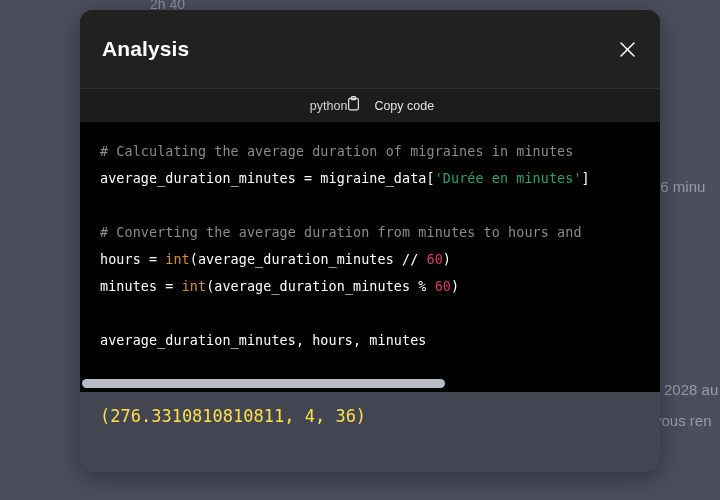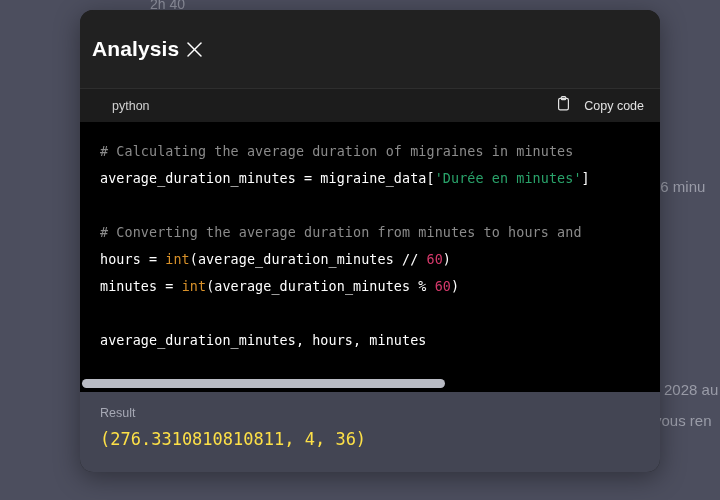--- a/index.html
+++ b/index.html
@@ -47,22 +47,22 @@
     display: flex;
     flex-direction: column;
     background: #202020;
   }
 
   .modal-header {
     height: 78px;
     background: #212121;
     display: flex;
     align-items: center;
-    justify-content: flex-start;
-    padding: 0 18px 0 12px;
+    justify-content: space-between;
+    padding: 0 18px 0 22px;
     box-sizing: border-box;
     flex: 0 0 auto;
   }
   .modal-title {
     color: #ffffff;
     font-size: 21px;
     font-weight: bold;
     letter-spacing: 0.1px;
   }
   .close-btn {
@@ -76,22 +76,22 @@
   }
   .close-btn svg { display: block; }
 
   
   .code-toolbar {
     height: 34px;
     background: #1c1c1c;
     border-top: 1px solid #2e2e2e;
     display: flex;
     align-items: center;
-    justify-content: space-between;
-    padding: 0 16px 0 32px;
+    justify-content: center;
+    padding: 0 16px 0 20px;
     box-sizing: border-box;
     flex: 0 0 auto;
   }
   .code-lang {
     color: #d2d2d2;
     font-size: 12.5px;
   }
   .copy-group {
     display: flex;
     align-items: center;
@@ -221,17 +221,16 @@
 <span class="tok-plain">minutes = </span><span class="tok-builtin">int</span><span class="tok-plain">(average_duration_minutes % </span><span class="tok-number">60</span><span class="tok-plain">)</span>
 
 <span class="tok-plain">average_duration_minutes, hours, minutes</span></pre>
     </div>
     <div class="hscrollbar-track">
       <div class="hscrollbar-thumb"></div>
     </div>
   </div>
 
   <div class="result-panel">
-    <div class="result-label">Result</div>
     <div class="result-value">(276.3310810810811, 4, 36)</div>
   </div>
 
 </div>
 
 </body></html>

